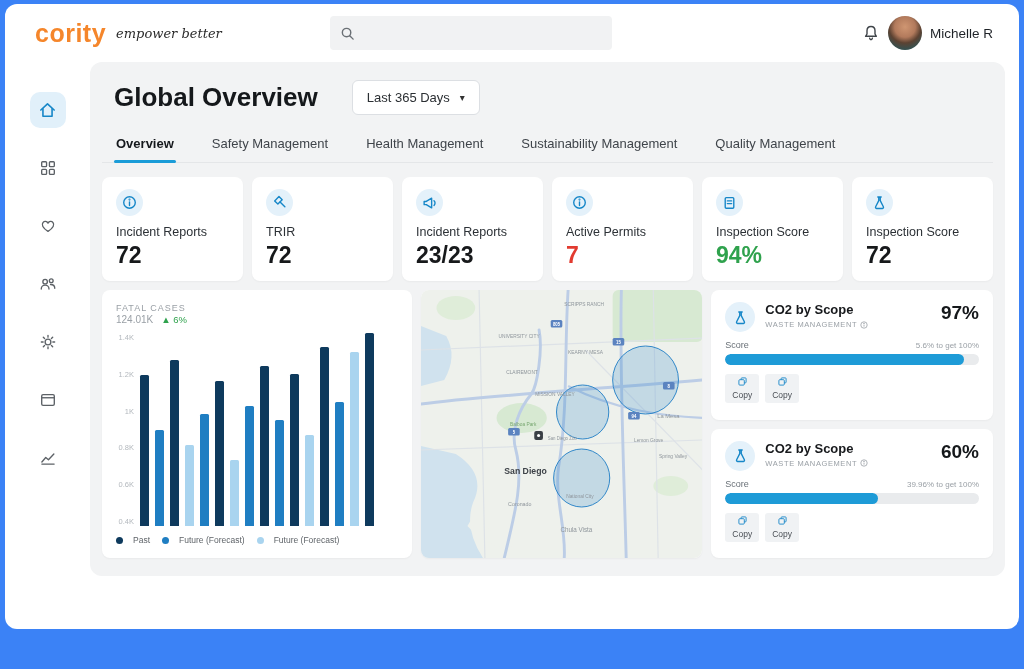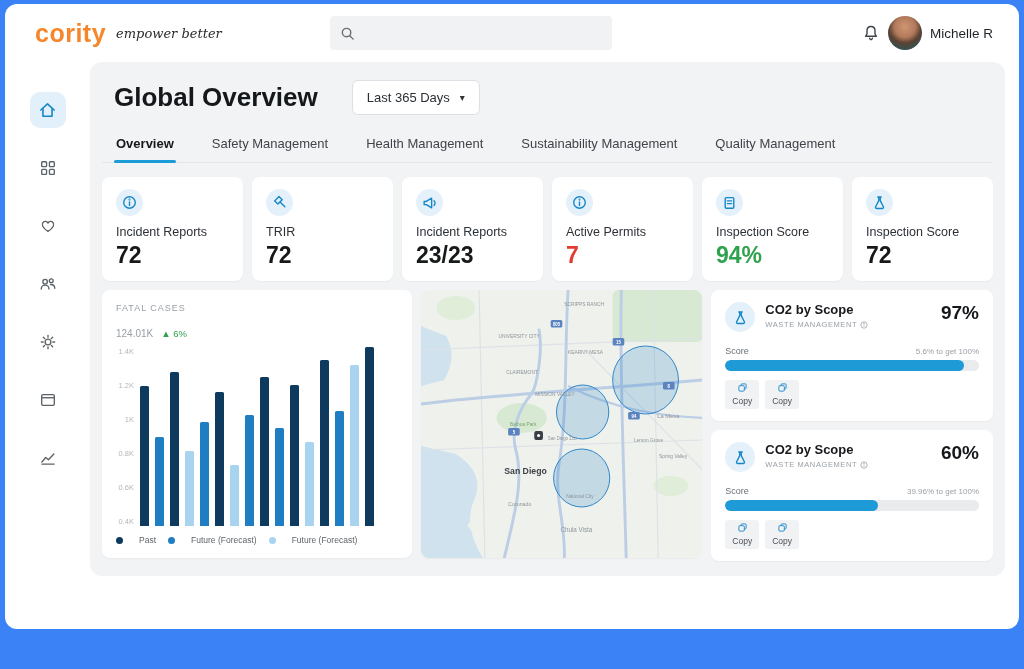--- a/index.html
+++ b/index.html
@@ -42,44 +42,44 @@
   .kpi-icon { width:27px; height:27px; border-radius:50%; background:#E4F1FA; display:flex; align-items:center; justify-content:center; }
   .kpi-label { font-size:12.5px; color:#2c3136; margin-top:9px; white-space:nowrap; }
   .kpi-value { font-size:23px; font-weight:bold; color:#17191b; margin-top:3px; }
 
   .bottom-row { display:flex; gap:9px; margin-top:9px; height:268px; }
   .panel { background:#fff; border-radius:8px; box-shadow:0 1px 2px rgba(0,0,0,.04); }
 
   .fatal { flex:1; padding:13px 14px; display:flex; flex-direction:column; }
   .fatal-title { font-size:9px; letter-spacing:1px; color:#9AA0A6; }
   .fatal-value { font-size:25px; font-weight:bold; color:#15181b; margin-top:4px; }
-  .fatal-sub { display:flex; gap:8px; align-items:center; margin-top:15px; font-size:10px; }
+  .fatal-sub { display:flex; gap:8px; align-items:center; margin-top:1px; font-size:10px; }
   .fatal-prev { color:#9AA0A6; }
   .delta { color:#2FA24D; font-size:9.5px; }
   .chart { display:flex; margin-top:8px; flex:1; min-height:0; }
   .yticks { display:flex; flex-direction:column; justify-content:space-between; font-size:7.5px; color:#B3B8BD; text-align:right; padding-right:6px; width:24px; }
   .bars { flex:1; display:flex; align-items:flex-end; gap:6px; }
   .bar { width:9px; border-radius:1.5px 1.5px 0 0; }
   .legend { display:flex; gap:12px; margin-top:9px; align-items:center; }
-  .legend-item { display:flex; align-items:center; gap:16px; font-size:8.5px; color:#5F6469; }
+  .legend-item { display:flex; align-items:center; gap:10px; font-size:8.5px; color:#5F6469; }
   .dot { width:7px; height:7px; border-radius:50%; }
 
   .map-panel { flex:1; overflow:hidden; position:relative; cursor:grab; }
   .map-panel svg { display:block; width:100%; height:100%; }
   .bubble { fill:rgba(46,134,200,.22); stroke:#2E86C8; stroke-width:1; }
 
   .right-col { flex:1; display:flex; flex-direction:column; gap:9px; }
   .co2 { flex:1; padding:12px 14px; }
   .co2-head { display:flex; align-items:flex-start; }
   .co2-icon { width:30px; height:30px; border-radius:50%; background:#E4F1FA; display:flex; align-items:center; justify-content:center; margin-right:10px; flex:0 0 auto; }
   .co2-titles { flex:1; }
   .co2-title { font-size:13px; font-weight:bold; color:#17191c; }
   .co2-sub { font-size:7.5px; letter-spacing:.6px; color:#9AA0A6; margin-top:3px; display:flex; align-items:center; gap:3px; }
   .co2-value { font-size:19px; font-weight:bold; color:#15181b; }
-  .score-row { display:flex; justify-content:space-between; align-items:baseline; margin-top:14px; }
+  .score-row { display:flex; justify-content:space-between; align-items:baseline; margin-top:8px; }
   .score-label { font-size:9px; color:#697077; }
   .score-hint { font-size:8px; color:#9AA0A6; }
   .progress { height:11px; background:#E9EBED; border-radius:6px; margin-top:4px; overflow:hidden; }
   .progress-fill { height:100%; background:#1E9BD7; border-radius:6px; }
   .chips { display:flex; gap:6px; margin-top:9px; }
   .chip { display:inline-flex; align-items:center; gap:4px; background:#F0F2F4; border-radius:3px; padding:3px 7px; font-size:8.5px; color:#4A4F55; cursor:pointer;flex-direction:column; }
 </style>
 </head>
 <body>
 

